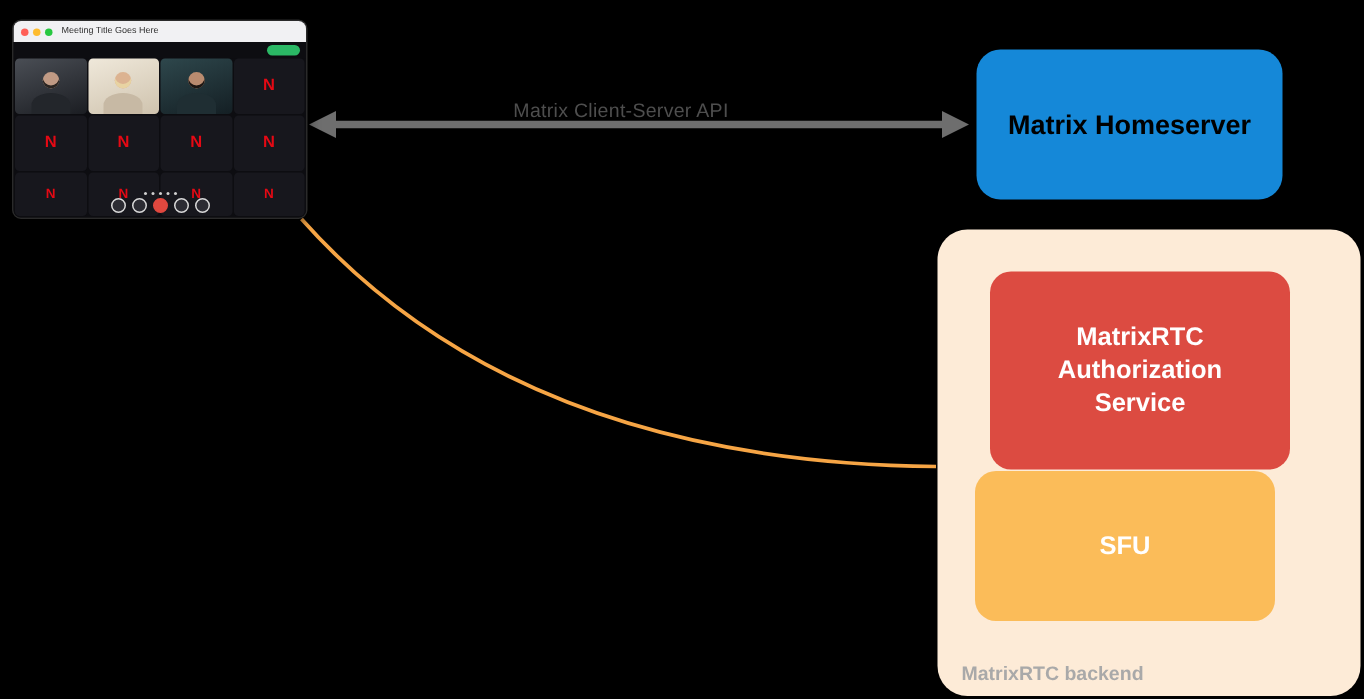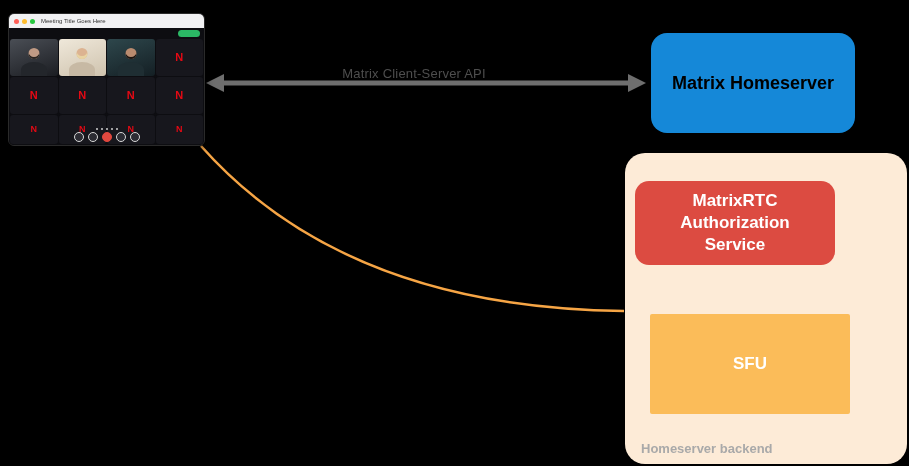--- a/index.html
+++ b/index.html
@@ -55,44 +55,44 @@
     position: absolute;
     left: 625px;
     top: 153px;
     width: 282px;
     height: 311px;
     background: #fdebd7;
     border-radius: 20px;
   }
   .auth-box {
     position: absolute;
-    left: 10px;
+    left: 35px;
     top: 28px;
     width: 200px;
-    height: 84px;
+    height: 132px;
     background: #dc4b41;
     border-radius: 14px;
     display: flex;
     align-items: center;
     justify-content: center;
     color: #fff;
     font-weight: bold;
     font-size: 17px;
     text-align: center;
     line-height: 1.3;
     padding: 0 24px;
   }
   .sfu-box {
     position: absolute;
     left: 25px;
     top: 161px;
     width: 200px;
     height: 100px;
     background: #fbbc59;
-    border-radius: 2px;
+    border-radius: 14px;
     display: flex;
     align-items: center;
     justify-content: center;
     color: #fff;
     font-weight: bold;
     font-size: 17px;
   }
   .backend-label {
     position: absolute;
     left: 16px;
@@ -246,21 +246,21 @@
     <span>Matrix Homeserver</span>
   </div>
 
   <div class="backend-box">
     <div class="auth-box">
       <span>MatrixRTC Authorization Service</span>
     </div>
     <div class="sfu-box">
       <span>SFU</span>
     </div>
-    <div class="backend-label">Homeserver backend</div>
+    <div class="backend-label">MatrixRTC backend</div>
   </div>
 
   <div class="client-window">
     <div class="browser-bar">
       <span class="traffic-dot dot-red"></span>
       <span class="traffic-dot dot-yellow"></span>
       <span class="traffic-dot dot-green"></span>
       <span class="window-title">Meeting Title Goes Here</span>
     </div>
     <div class="app-header">

